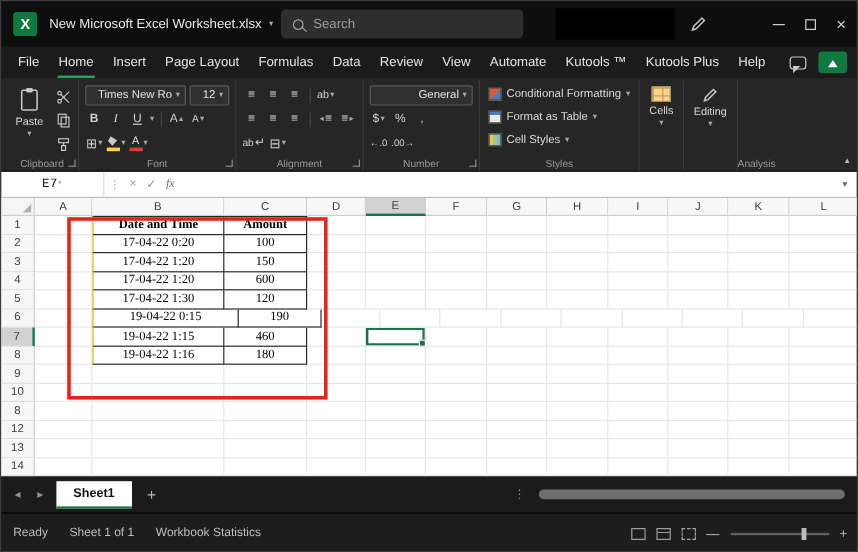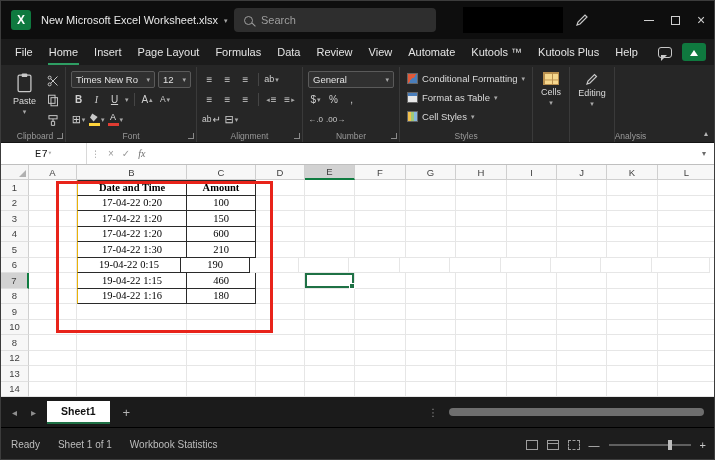--- a/index.html
+++ b/index.html
@@ -31,21 +31,21 @@
   .comment-icon { width:14px; height:11px; border:1.2px solid #c8c8c8; border-radius:3px; position:relative; }
   .comment-icon::after { content:""; position:absolute; left:2px; bottom:-4px; width:0; height:0; border:3px solid transparent; border-top-color:#c8c8c8; border-left-color:#c8c8c8; }
   .share-btn { width:24px; height:18px; border-radius:3px; display:flex; align-items:center; justify-content:center; }
   .share-up { width:0; height:0; border:4px solid transparent; border-bottom:6px solid #fff; margin-top:-3px; }
 
   
   .ribbon { position:relative; height:78px; background:#262626; display:flex; align-items:stretch; padding:2px 0 0 4px; border-bottom:1px solid #141414; }
   .rgroup { position:relative; border-right:1px solid #3a3a3a; padding:2px 5px 13px; display:flex; flex-direction:column; }
   .rgroup-label { position:absolute; bottom:1px; left:0; right:0; text-align:center; font-size:8.5px; color:#999; }
   .launcher { position:absolute; right:2px; bottom:3px; width:6px; height:6px; border-right:1px solid #8a8a8a; border-bottom:1px solid #8a8a8a; }
-  .rrow { display:flex; align-items:center; height:20px; gap:3px; }
+  .rrow { display:flex; align-items:center; height:20px; gap:3px;text-align:right; }
   .rbtn { display:inline-flex; align-items:center; justify-content:center; color:#cfcfcf; font-size:10px; height:17px; min-width:15px; border-radius:2px; gap:1px; }
   .rsel { display:flex; align-items:center; background:#303030; border:1px solid #5a5a5a; height:17px; color:#e2e2e2; font-size:9.5px; padding:0 4px; border-radius:2px; gap:3px; }
   .rsel .val { flex:1; overflow:hidden; white-space:nowrap; }
   .vsep { width:1px; height:13px; background:#454545; margin:0 2px; }
   .bigbtn { display:flex; flex-direction:column; align-items:center; gap:2px; color:#dadada; font-size:9px; padding:3px 3px; }
   .bold { font-weight:bold; }
   .italic { font-style:italic; font-family:"Liberation Serif", serif; }
   .underl { text-decoration:underline; }
   .fill-stack { display:flex; flex-direction:column; align-items:center; gap:1px; }
   .cbar { width:11px; height:3px; }
@@ -450,35 +450,35 @@
           <div class="cell" style="width: 51px;"></div>
           <div class="cell" style="width: 50px;"></div>
           <div class="cell" style="width: 50px;"></div>
           <div class="cell" style="width: 51px;"></div>
           <div class="cell" style="width: 58px;"></div>
         </div>
         <div class="grid-row">
           <div class="row-header">5</div>
           <div class="cell" style="width: 48px;"></div>
           <div class="cell t-cell t-left" style="width: 110px;">17-04-22 1:30</div>
-          <div class="cell t-cell" style="width: 69px;">210</div>
+          <div class="cell t-cell" style="width: 69px;">120</div>
           <div class="cell" style="width: 49px;"></div>
           <div class="cell" style="width: 50px;"></div>
           <div class="cell" style="width: 51px;"></div>
           <div class="cell" style="width: 50px;"></div>
           <div class="cell" style="width: 51px;"></div>
           <div class="cell" style="width: 50px;"></div>
           <div class="cell" style="width: 50px;"></div>
           <div class="cell" style="width: 51px;"></div>
           <div class="cell" style="width: 58px;"></div>
         </div>
         <div class="grid-row">
           <div class="row-header">6</div>
           <div class="cell" style="width: 48px;"></div>
-          <div class="cell t-cell t-left" style="width: 104px;">19-04-22 0:15</div>
+          <div class="cell t-cell t-left" style="width: 122px;">19-04-22 0:15</div>
           <div class="cell t-cell" style="width: 69px;">190</div>
           <div class="cell" style="width: 49px;"></div>
           <div class="cell" style="width: 50px;"></div>
           <div class="cell" style="width: 51px;"></div>
           <div class="cell" style="width: 50px;"></div>
           <div class="cell" style="width: 51px;"></div>
           <div class="cell" style="width: 50px;"></div>
           <div class="cell" style="width: 50px;"></div>
           <div class="cell" style="width: 51px;"></div>
           <div class="cell" style="width: 58px;"></div>

